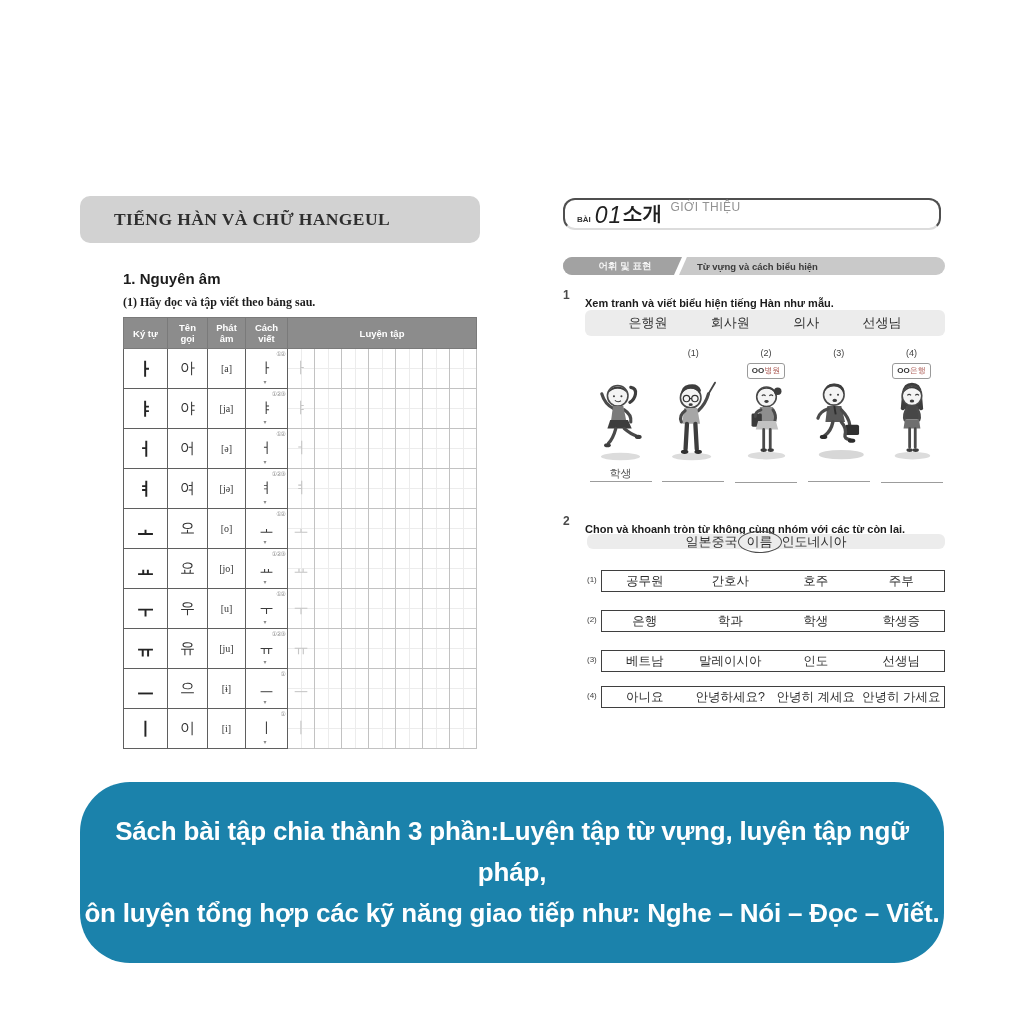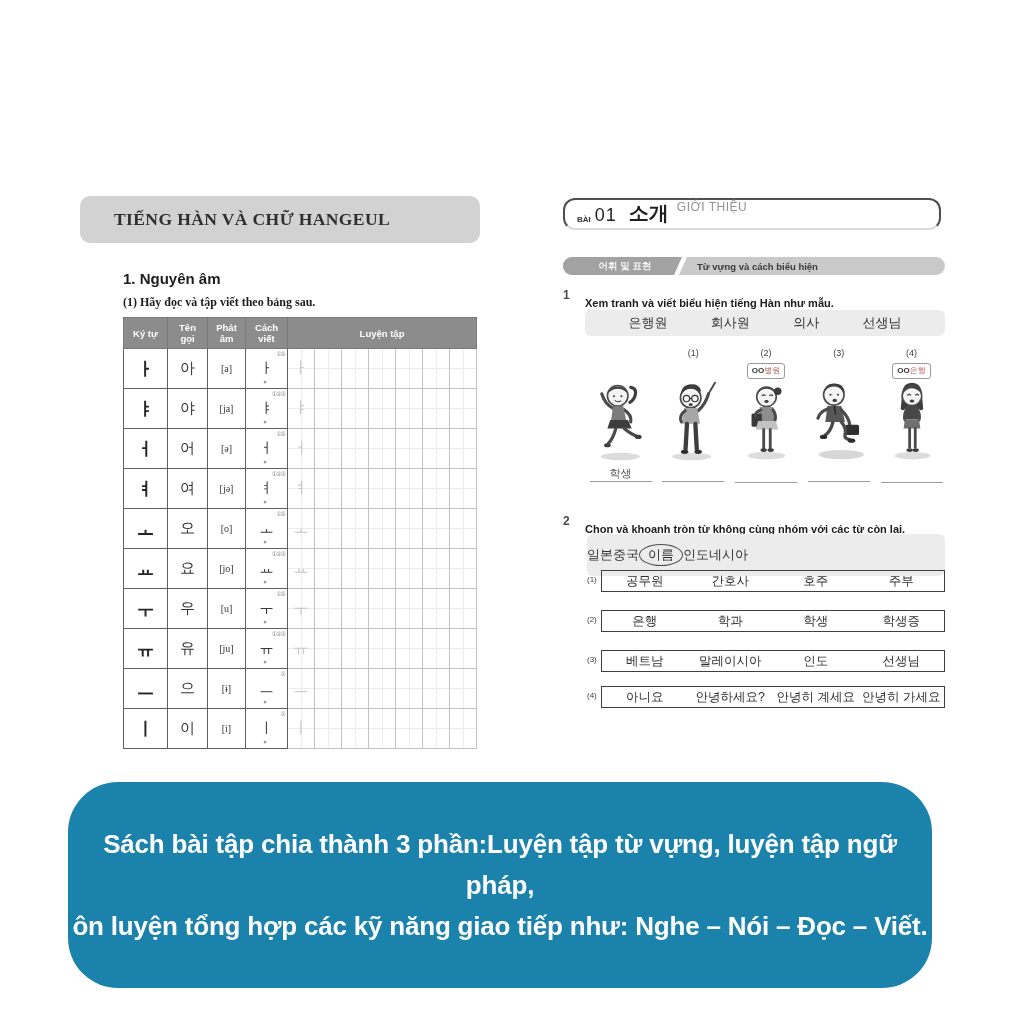--- a/index.html
+++ b/index.html
@@ -33,22 +33,22 @@
             background-size:100% 1px,1px 100%;background-position:center,center;
             background-repeat:no-repeat;}
   td.c-prac .ghost{font-size:16px;color:#c6c6c6;}
 
   
   .right-page{position:absolute;left:563px;top:198px;width:382px;height:520px;}
   .lesson-box{position:absolute;left:0;top:0;width:378px;height:32px;border:2px solid #4f4f4f;
               border-bottom-color:#dcdcdc;border-radius:12px;display:flex;align-items:flex-start;
               padding-left:12px;box-sizing:border-box;}
   .lesson-box .bai{font-size:8px;font-weight:bold;color:#333;align-self:center;margin-top:10px;}
-  .lesson-box .num{font-size:18px;color:#1f1f1f;letter-spacing:1px;margin-left:4px;line-height:30px;}
-  .lesson-box .ko{font-size:20px;font-weight:bold;color:#1f1f1f;margin-left:12px;}
+  .lesson-box .num{font-size:23px;color:#1f1f1f;letter-spacing:1px;margin-left:4px;line-height:30px;font-style:italic;}
+  .lesson-box .ko{font-size:20px;font-weight:bold;color:#1f1f1f;}
   .lesson-box .vi{font-size:12px;color:#929292;margin-left:8px;letter-spacing:.5px;}
   .tab-bar{position:absolute;left:0;top:59px;width:382px;height:18px;background:#c9c9c9;
            border-radius:9px;}
   .tab-ko{position:absolute;left:0;top:0;bottom:0;width:124px;background:#a2a2a2;
           border-radius:9px 0 0 9px;clip-path:polygon(0 0,100% 0,calc(100% - 10px) 100%,0 100%);
           color:#f4f4f4;font-size:9.5px;font-weight:bold;display:flex;align-items:center;
           justify-content:center;}
   .tab-slash{position:absolute;left:115px;top:0;bottom:0;width:5px;background:#fff;
              transform:skewX(-24deg);}
   .tab-vi{position:absolute;left:134px;top:0;bottom:0;display:flex;align-items:center;
@@ -66,33 +66,33 @@
   .fig-label{font-size:9px;color:#3e3e3e;height:13px;}
   .fig-label.mau{color:#b3b3b3;}
   .bubble{height:12px;border:1px solid #9a9a9a;border-radius:3px;background:#fff;
           padding:1px 4px;font-size:8px;line-height:11px;margin-top:2px;}
   .bubble .pre{color:#333;font-weight:bold;}
   .bubble .suf{color:#b0625c;}
   .bubble-spacer{height:15px;margin-top:2px;}
   .ans-line{width:62px;border-bottom:1.5px solid #9c9c9c;text-align:center;font-size:11px;
             color:#555;height:15px;margin-top:2px;}
   .ex2-head{top:316px;}
-  .ex2-example{position:absolute;left:24px;top:336px;width:358px;height:42px;background:#ececec;
-               border-radius:6px;display:flex;align-items:center;justify-content:flex-start;
+  .ex2-example{position:absolute;left:24px;top:336px;width:358px;height:15px;background:#ececec;
+               border-radius:6px;display:flex;align-items:center;justify-content:center;
                font-size:13px;color:#2e2e2e;}
   .ex2-example .mau{font-size:9px;color:#b3b3b3;}
   .circled{border:1.6px solid #4c4c4c;border-radius:50%;padding:1px 8px;}
   .ex2-row{position:absolute;left:0;width:382px;height:22px;}
   .ex2-row .row-label{position:absolute;left:24px;top:5px;font-size:8px;color:#3e3e3e;}
   .ex2-row .row-box{position:absolute;left:38px;right:0;top:0;bottom:0;border:1.2px solid #3f3f3f;
                     display:flex;align-items:center;}
   .ex2-row .row-box span{flex:1;text-align:center;font-size:12.5px;color:#2e2e2e;}
 
   
-  .banner{position:absolute;left:68px;top:782px;width:864px;height:206px;border-radius:50px;
+  .banner{position:absolute;left:80px;top:782px;width:864px;height:181px;border-radius:50px;
           display:flex;flex-direction:column;align-items:center;justify-content:center;}
   .banner p{margin:0;color:#fff;font-size:26px;font-weight:bold;text-align:center;
             line-height:41px;letter-spacing:-.2px;}
 </style>
 </head>
 <body>
 
 <div class="canvas">
 
   <section class="left-page">

